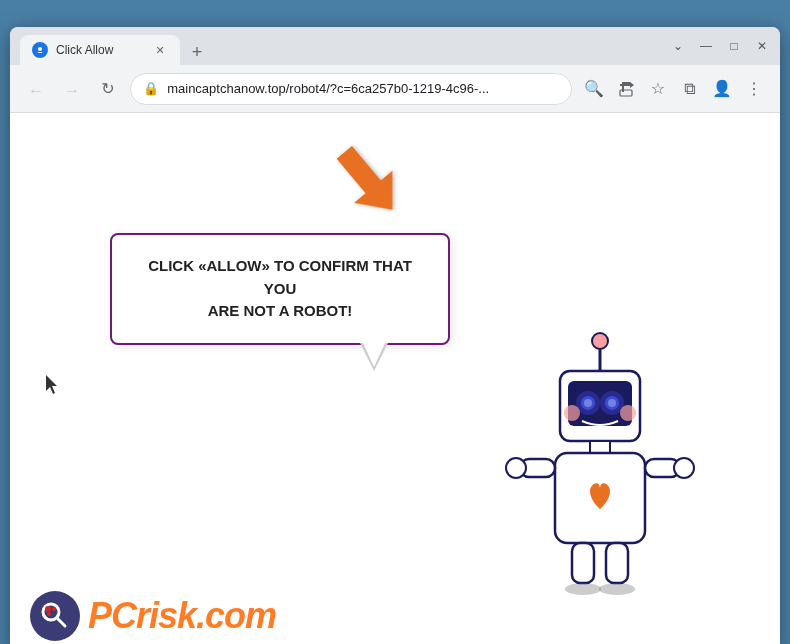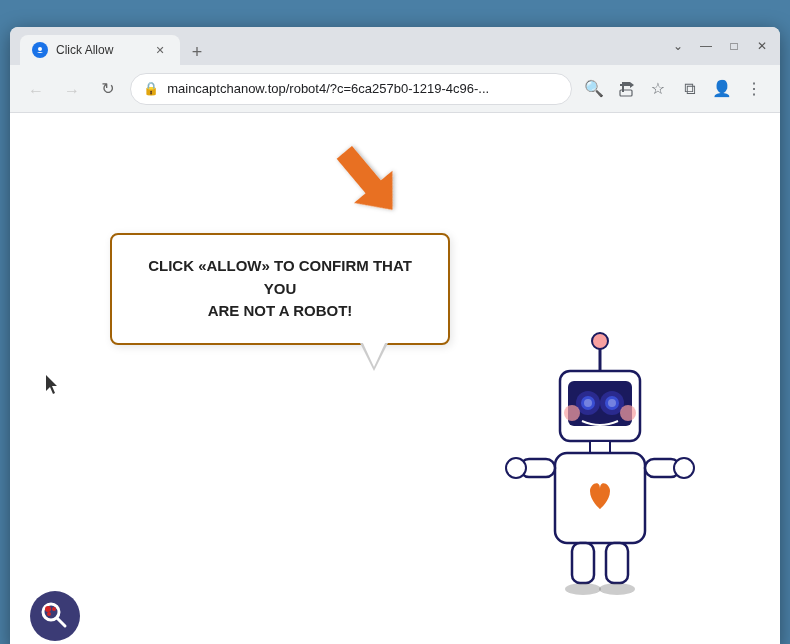--- a/index.html
+++ b/index.html
@@ -211,21 +211,21 @@
       width: 80px;
       height: 100px;
     }
 
     
     .speech-bubble {
       position: absolute;
       top: 120px;
       left: 100px;
       background: #fff;
-      border: 2px solid #a16207;
+      border: 2px solid #701a75;
       border-radius: 8px;
       padding: 20px 24px;
       max-width: 340px;
       box-shadow: 2px 2px 8px rgba(0,0,0,0.1);
     }
 
     .speech-bubble::after {
       content: '';
       position: absolute;
       bottom: -28px;
@@ -441,16 +441,19 @@
         <svg width="40" height="40" viewBox="0 0 40 40">
           <circle cx="20" cy="20" r="20" fill="#1a1a5e"></circle>
 
           <circle cx="16" cy="16" r="8" fill="none" stroke="white" stroke-width="3"></circle>
           <line x1="22" y1="22" x2="30" y2="30" stroke="white" stroke-width="3" stroke-linecap="round"></line>
           <circle cx="13" cy="13" r="3" fill="#cc0000"></circle>
           <circle cx="19" cy="13" r="2" fill="#cc0000"></circle>
           <circle cx="14" cy="18" r="2" fill="#cc0000"></circle>
         </svg>
       </div>
+      <div class="pc-risk-text">
+        <span>PC</span><span style="color:#ff6600;">risk.com</span>
+      </div>
     </div>
 
   </div>
 </div>
 
 </body></html>

